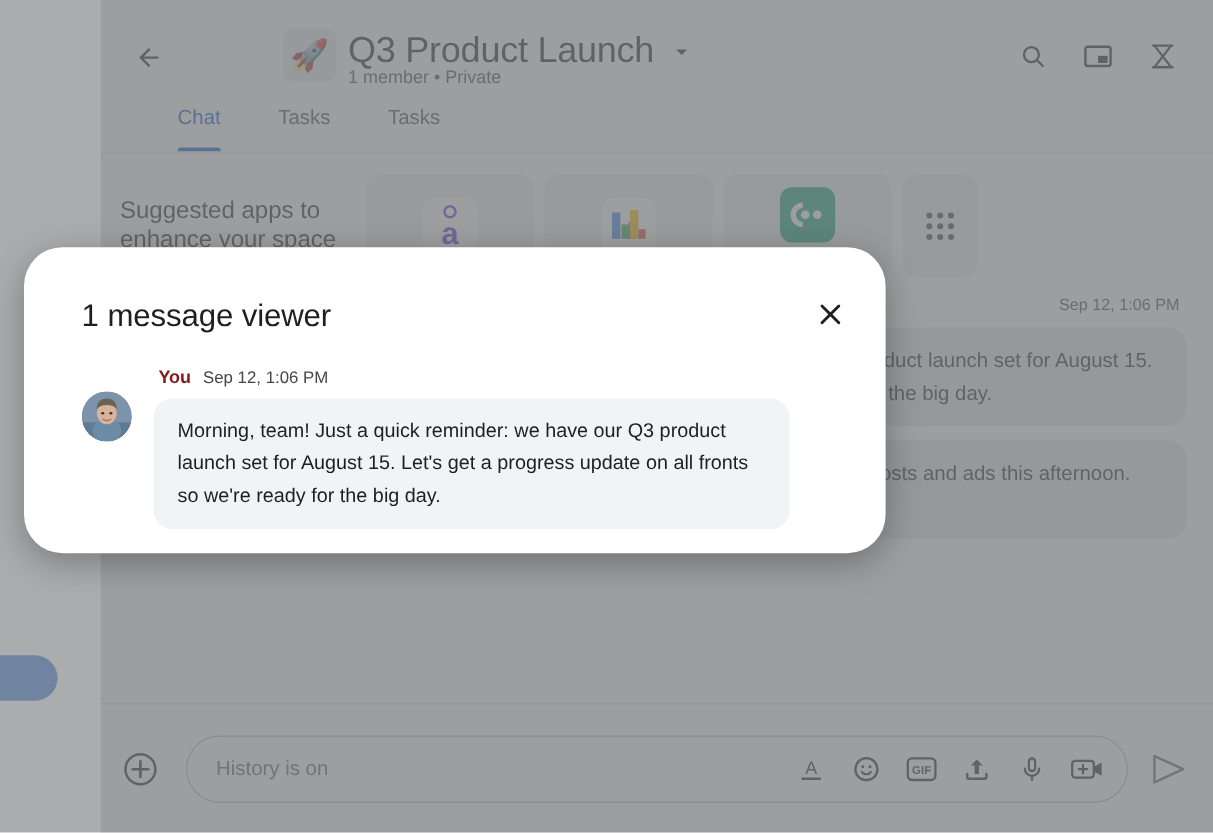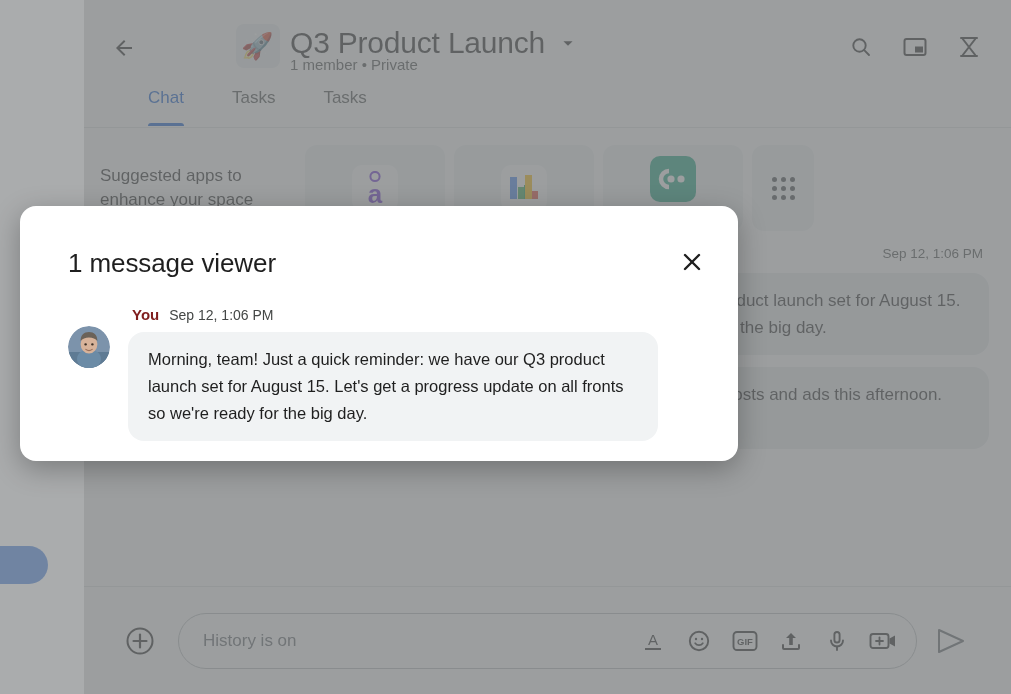--- a/index.html
+++ b/index.html
@@ -123,21 +123,21 @@
 
   
   .apps-strip {
     position: absolute; left: 0; top: 140px;
     width: 927px; height: 96px;
     display: flex; align-items: center;
     padding-left: 16px;
   }
   .apps-label {
     width: 196px;
-    font-size: 17px;
+    font-size: 20px;
     line-height: 24px;
     color: #1f1f1f;
   }
   .app-card {
     width: 140px; height: 86px;
     margin-left: 9px;
     border-radius: 12px;
     background: #f1f3f4;
     display: flex; flex-direction: column;
     align-items: center; justify-content: center;
@@ -188,21 +188,21 @@
     margin-bottom: 12px;
   }
   .bubble.b1 { margin-left: 172px; }
 
   
   .composer {
     position: absolute; left: 0; bottom: 0;
     width: 927px; height: 108px;
     border-top: 1px solid #e3e3e3;
     display: flex; align-items: center;
-    padding: 0 36px;
+    padding: 0 13px;
   }
   .plus-btn {
     width: 40px; height: 40px;
     flex: 0 0 40px;
     display: flex; align-items: center; justify-content: center;
   }
   .input-shell {
     flex: 1;
     margin-left: 18px;
     height: 56px;
@@ -244,21 +244,21 @@
     background: #848789;
     opacity: .30;
   }
 
   
   #modal {
     position: absolute;
     left: 20px; top: 206px;
     width: 718px; height: 255px;
     background: #ffffff;
-    border-radius: 16px;
+    border-radius: 32px;
     box-shadow: 0 8px 28px rgba(0,0,0,.28);
     overflow: hidden;
   }
   .modal-title {
     position: absolute;
     left: 48px; top: 42px;
     font-size: 26px;
     color: #1f1f1f;
     letter-spacing: -.1px;
   }

